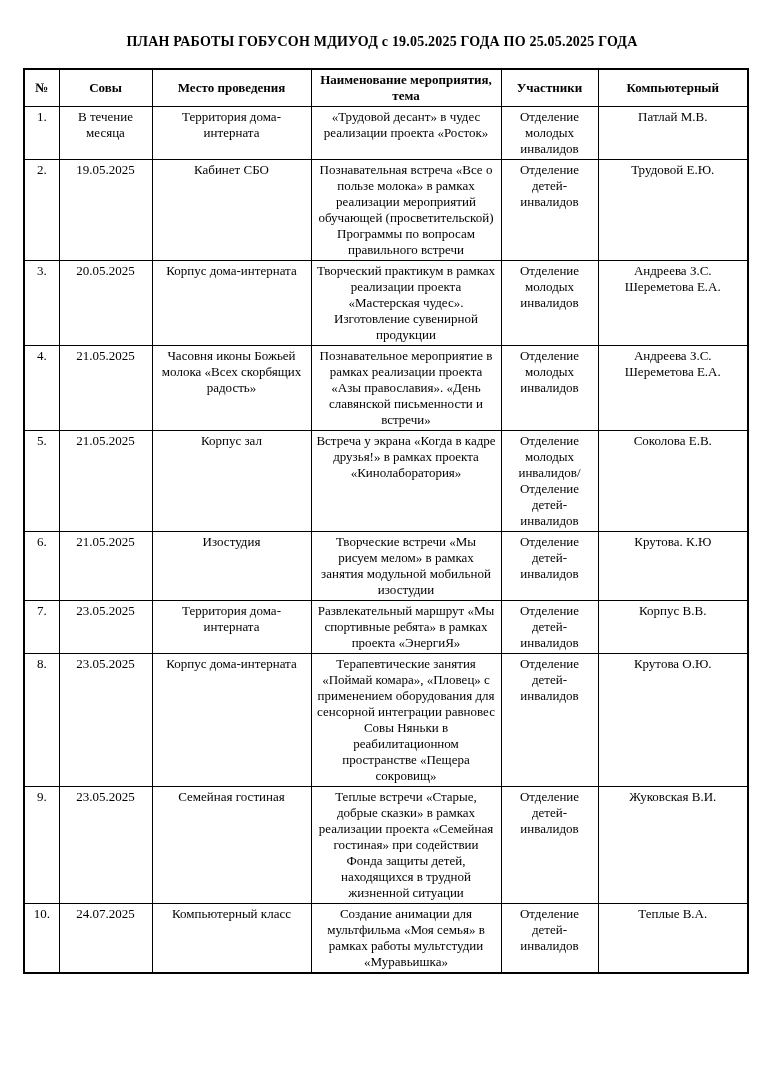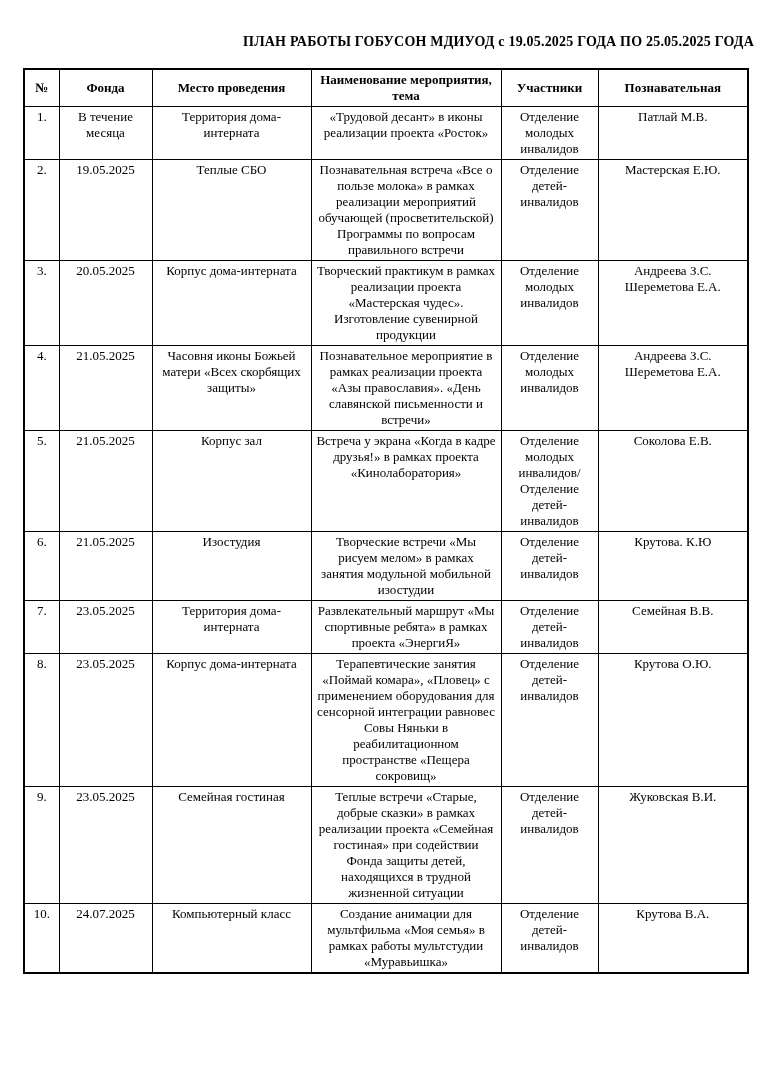--- a/index.html
+++ b/index.html
@@ -9,21 +9,21 @@
   }
   body {
     width: 764px;
     height: 1080px;
     overflow: hidden;
     font-family: "Liberation Serif", "DejaVu Serif", serif;
     color: #000000;
   }
   .doc-title {
     margin: 34px 10px 0 10px;
-    text-align: right;
+    text-align: center;
     font-size: 14px;
     font-weight: bold;
     line-height: 16px;
     letter-spacing: 0.2px;
   }
   table.plan-table {
     margin: 18px 0 0 23px;
     width: 724px;
     border-collapse: collapse;
     border: 2px solid #000000;
@@ -63,56 +63,56 @@
     <col class="c-num">
       <col class="c-date">
       <col class="c-place">
     <col class="c-event">
       <col class="c-part">
       <col class="c-resp">
   </colgroup>
   <thead>
     <tr>
       <th>№</th>
-      <th>Фонда</th>
+      <th>Совы</th>
       <th>Место проведения</th>
       <th>Наименование мероприятия, тема</th>
       <th>Участники</th>
-      <th>Познавательная</th>
+      <th>Компьютерный</th>
     </tr>
   </thead>
   <tbody>
       <tr>
     <td>1.</td>
     <td>В течение месяца</td>
     <td>Территория дома-интерната</td>
-    <td>«Трудовой десант» в иконы реализации проекта «Росток»</td>
+    <td>«Трудовой десант» в чудес реализации проекта «Росток»</td>
     <td>Отделение молодых инвалидов</td>
     <td>Патлай М.В.</td>
   </tr>
       <tr>
     <td>2.</td>
     <td>19.05.2025</td>
-    <td>Теплые СБО</td>
+    <td>Кабинет СБО</td>
     <td>Познавательная встреча «Все о пользе молока» в рамках реализации мероприятий обучающей (просветительской) Программы по вопросам правильного встречи</td>
     <td>Отделение детей-инвалидов</td>
-    <td>Мастерская Е.Ю.</td>
+    <td>Трудовой Е.Ю.</td>
   </tr>
       <tr>
     <td>3.</td>
     <td>20.05.2025</td>
     <td>Корпус дома-интерната</td>
     <td>Творческий практикум в рамках реализации проекта «Мастерская чудес». Изготовление сувенирной продукции</td>
     <td>Отделение молодых инвалидов</td>
     <td>Андреева З.С. Шереметова Е.А.</td>
   </tr>
       <tr>
     <td>4.</td>
     <td>21.05.2025</td>
-    <td>Часовня иконы Божьей матери «Всех скорбящих защиты»</td>
+    <td>Часовня иконы Божьей молока «Всех скорбящих радость»</td>
     <td>Познавательное мероприятие в рамках реализации проекта «Азы православия». «День славянской письменности и встречи»</td>
     <td>Отделение молодых инвалидов</td>
     <td>Андреева З.С. Шереметова Е.А.</td>
   </tr>
       <tr>
     <td>5.</td>
     <td>21.05.2025</td>
     <td>Корпус зал</td>
     <td>Встреча у экрана «Когда в кадре друзья!» в рамках проекта «Кинолаборатория»</td>
     <td>Отделение молодых инвалидов/ Отделение детей-инвалидов</td>
@@ -125,21 +125,21 @@
     <td>Творческие встречи «Мы рисуем мелом» в рамках занятия модульной мобильной изостудии</td>
     <td>Отделение детей-инвалидов</td>
     <td>Крутова. К.Ю</td>
   </tr>
       <tr>
     <td>7.</td>
     <td>23.05.2025</td>
     <td>Территория дома-интерната</td>
     <td>Развлекательный маршрут «Мы спортивные ребята» в рамках проекта «ЭнергиЯ»</td>
     <td>Отделение детей-инвалидов</td>
-    <td>Семейная В.В.</td>
+    <td>Корпус В.В.</td>
   </tr>
       <tr>
     <td>8.</td>
     <td>23.05.2025</td>
     <td>Корпус дома-интерната</td>
     <td>Терапевтические занятия «Поймай комара», «Пловец» с применением оборудования для сенсорной интеграции равновес Совы Няньки в реабилитационном пространстве «Пещера сокровищ»</td>
     <td>Отделение детей-инвалидов</td>
     <td>Крутова О.Ю.</td>
   </tr>
       <tr>
@@ -149,16 +149,16 @@
     <td>Теплые встречи «Старые, добрые сказки» в рамках реализации проекта «Семейная гостиная» при содействии Фонда защиты детей, находящихся в трудной жизненной ситуации</td>
     <td>Отделение детей-инвалидов</td>
     <td>Жуковская В.И.</td>
   </tr>
       <tr>
     <td>10.</td>
     <td>24.07.2025</td>
     <td>Компьютерный класс</td>
     <td>Создание анимации для мультфильма «Моя семья» в рамках работы мультстудии «Муравьишка»</td>
     <td>Отделение детей-инвалидов</td>
-    <td>Крутова В.А.</td>
+    <td>Теплые В.А.</td>
   </tr>
     </tbody>
 </table>
 
 </body></html>

